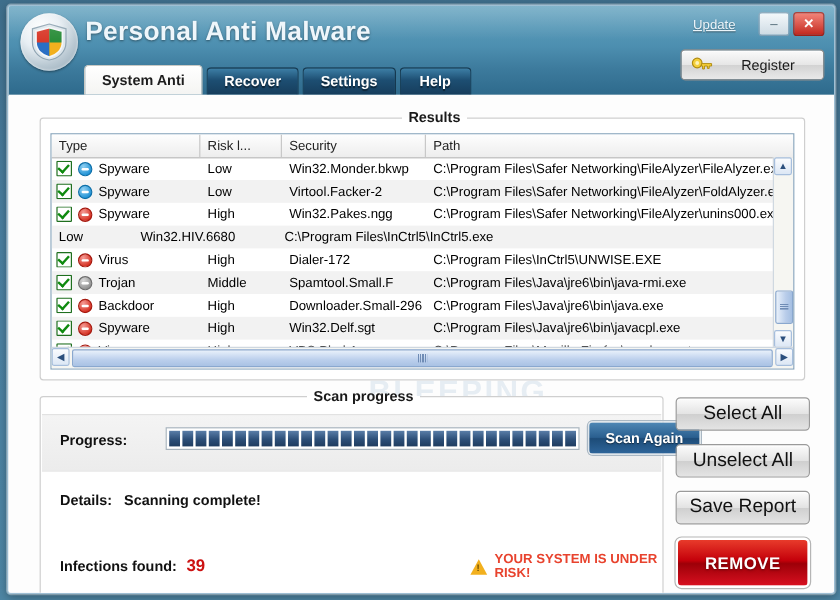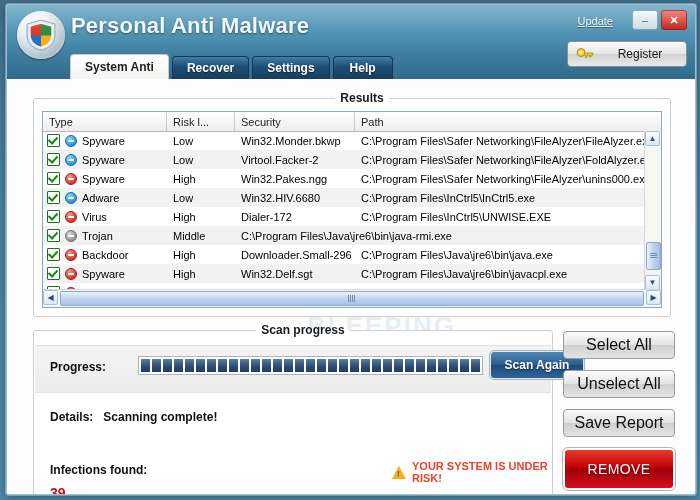--- a/index.html
+++ b/index.html
@@ -199,21 +199,21 @@
   .scan-again{
     position:absolute;left:456px;top:14px;width:94px;height:28px;
     border-radius:4px;border:1px solid #dfe6ec;
     background:linear-gradient(180deg,#4e87b5,#2a5f8f 48%,#1d4c78 52%,#2e659a);
     color:#fff;font-size:12px;font-weight:bold;
     display:flex;align-items:center;justify-content:center;cursor:pointer;
     box-shadow:0 0 0 1px #a9b7c3;text-shadow:0 1px 1px rgba(0,0,0,.5);
     box-sizing:border-box;
   }
   .scanning-row{position:absolute;left:16px;top:73px;display:flex;gap:10px;}
-  .infections-row{position:absolute;left:16px;top:126px;display:flex;gap:8px;align-items:baseline;flex-direction:column;}
+  .infections-row{position:absolute;left:16px;top:126px;display:flex;gap:8px;align-items:baseline;}
   .infections-count{font-size:14px;font-weight:bold;color:#cc1111;}
   .risk-warn{
     position:absolute;left:358px;top:123px;display:flex;align-items:center;gap:6px;
     font-size:11px;font-weight:bold;color:#e8432e;
   }
   .warn-tri{width:0;height:0;border-left:7px solid transparent;border-right:7px solid transparent;border-bottom:13px solid #f2b01e;position:relative;}
   .warn-tri:after{content:"!";position:absolute;left:-2px;top:3px;font-size:8px;color:#6b4d00;font-weight:bold;}
   
   .sidebtns{position:absolute;left:556px;top:252px;width:116px;}
   .sbtn{
@@ -224,21 +224,21 @@
     display:flex;align-items:center;justify-content:center;cursor:pointer;
     box-sizing:border-box;box-shadow:inset 0 1px 0 #fff;
   }
   .remove-btn{
     width:112px;height:42px;margin-top:11px;
     border-radius:5px;border:2px solid #ffffff;
     outline:1px solid #b5b5b5;
     background:linear-gradient(180deg,#e83b2b,#c4000a 45%,#9d0008 52%,#d81020);
     color:#fff;font-size:14px;letter-spacing:.4px;
     display:flex;align-items:center;justify-content:center;cursor:pointer;
-    box-sizing:border-box;text-shadow:0 1px 2px rgba(0,0,0,.4);
+    box-sizing:border-box;text-shadow:0 1px 2px rgba(0,0,0,.4);font-weight:bold;
   }
   .watermark{
     position:absolute;left:300px;top:232px;font-size:26px;font-weight:bold;
     color:rgba(150,180,210,.22);pointer-events:none;letter-spacing:2px;
   }
 </style>
 </head>
 <body>
 
 <div class="desktop">
@@ -322,25 +322,20 @@
                 <div class="cell c-type">
                   <span class="chk"></span>
                   <span class="sev high"></span>
                   <span>Spyware</span>
                 </div>
                 <div class="cell c-risk">High</div>
                 <div class="cell c-det">Win32.Pakes.ngg</div>
                 <div class="cell c-path">C:\Program Files\Safer Networking\FileAlyzer\unins000.exe</div>
               </div>
               <div class="row">
-                <div class="cell c-type">
-                  <span class="chk"></span>
-                  <span class="sev low"></span>
-                  <span>Adware</span>
-                </div>
                 <div class="cell c-risk">Low</div>
                 <div class="cell c-det">Win32.HIV.6680</div>
                 <div class="cell c-path">C:\Program Files\InCtrl5\InCtrl5.exe</div>
               </div>
               <div class="row">
                 <div class="cell c-type">
                   <span class="chk"></span>
                   <span class="sev high"></span>
                   <span>Virus</span>
                 </div>
@@ -348,20 +343,21 @@
                 <div class="cell c-det">Dialer-172</div>
                 <div class="cell c-path">C:\Program Files\InCtrl5\UNWISE.EXE</div>
               </div>
               <div class="row">
                 <div class="cell c-type">
                   <span class="chk"></span>
                   <span class="sev middle"></span>
                   <span>Trojan</span>
                 </div>
                 <div class="cell c-risk">Middle</div>
+                <div class="cell c-det">Spamtool.Small.F</div>
                 <div class="cell c-path">C:\Program Files\Java\jre6\bin\java-rmi.exe</div>
               </div>
               <div class="row">
                 <div class="cell c-type">
                   <span class="chk"></span>
                   <span class="sev high"></span>
                   <span>Backdoor</span>
                 </div>
                 <div class="cell c-risk">High</div>
                 <div class="cell c-det">Downloader.Small-296</div>

